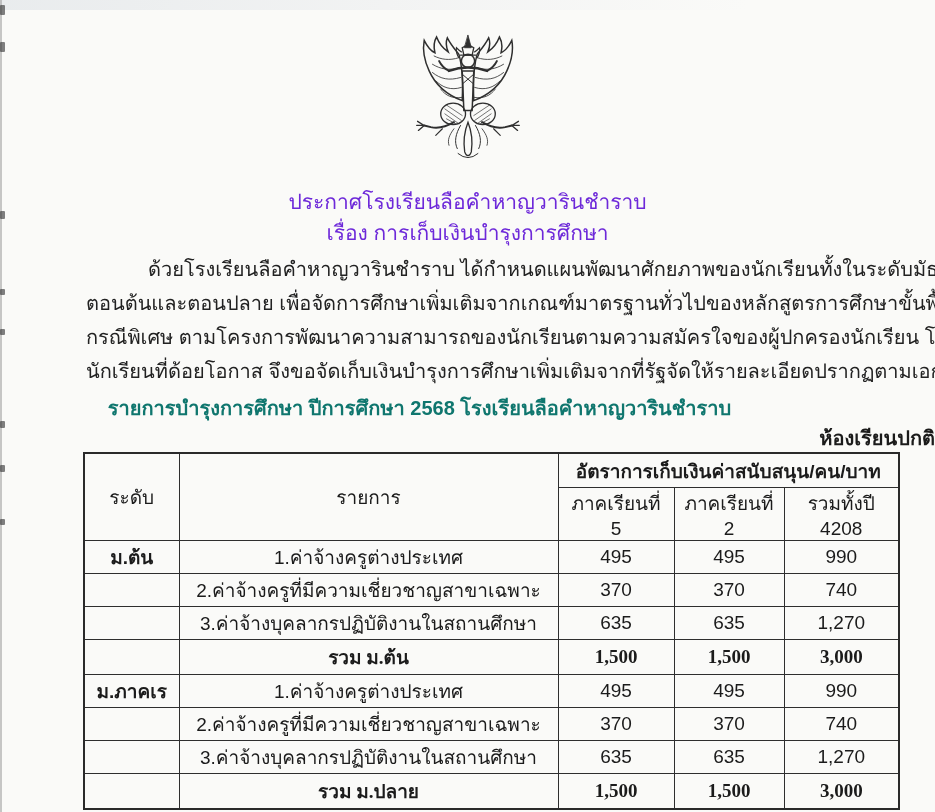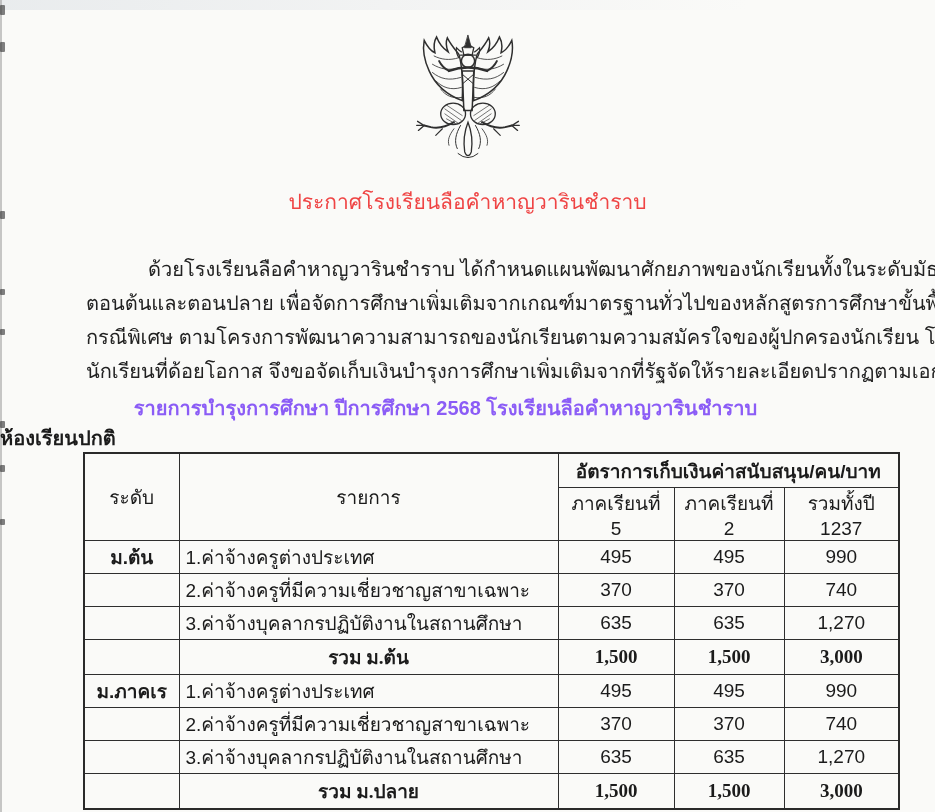--- a/index.html
+++ b/index.html
@@ -16,43 +16,43 @@
   .scan-left-line{position:absolute;top:0;left:0;width:2px;height:812px;background:#9a9a9a;opacity:.55;}
   .scan-mark{position:absolute;left:0;width:5px;background:#3c3c3c;opacity:.65;border-radius:1px;}
   .m1{top:5px;height:10px}.m2{top:42px;height:10px}.m3{top:211px;height:8px}
   .m4{top:289px;height:6px}.m5{top:329px;height:6px}.m6{top:421px;height:7px}
   .m7{top:465px;height:7px}.m8{top:519px;height:6px}
 
   .emblem-wrap{position:absolute;top:24px;left:0;width:935px;text-align:center;}
   .emblem-wrap svg{width:124px;height:150px;}
 
   .title-block{position:absolute;top:186px;left:0;width:935px;text-align:center;
-    font-size:21px;line-height:31px;color:#ef4444;}
+    font-size:21px;line-height:31px;color:#6d28d9;}
   .title-line{white-space:nowrap;}
 
   .para{position:absolute;top:252px;left:86px;width:778px;
     font-size:20px;line-height:34px;color:#222;}
   .para .line{white-space:nowrap;}
   .para .indent{padding-left:62px;}
 
   .tbl-title{position:absolute;top:392px;left:0;width:839px;text-align:center;
-    font-size:20px;font-weight:bold;white-space:nowrap;color:#8b5cf6;margin-left:26px;}
-  .tbl-subtitle{position:absolute;top:422px;left:0;width:935px;text-align:left;
+    font-size:20px;font-weight:bold;white-space:nowrap;color:#0f766e;}
+  .tbl-subtitle{position:absolute;top:422px;left:0;width:935px;text-align:right;
     font-size:20px;font-weight:bold;color:#1b1b1b;}
 
   table.fees{position:absolute;top:452px;left:83px;width:815px;
     border-collapse:collapse;table-layout:fixed;
     font-size:19px;color:#1b1b1b;}
   table.fees th,table.fees td{border:1.5px solid #2e2e2e;padding:0 6px;overflow:hidden;}
   table.fees{border:2px solid #2a2a2a;}
   th.h-group{height:33px;font-weight:bold;font-size:19px;}
   th.h-level,th.h-item{font-weight:normal;}
   th.h-sub{height:31px;font-weight:normal;}
   td.c-level{height:32px;text-align:center;font-weight:bold;margin-top:28px;}
-  td.c-item{text-align:left;padding-left:8px;white-space:nowrap;}
+  td.c-item{text-align:center;padding-left:8px;white-space:nowrap;}
   td.c-num{text-align:center;padding-right:16px;margin-left:11px;}
   tr.total-row td{font-weight:bold;height:34px;font-family:Liberation Serif, serif;}
   tr.total-row td.c-item{text-align:center;}
 </style>
 </head>
 <body>
 
 <div class="scan-top-band"></div>
 <div class="scan-left-line"></div>
 <div class="scan-mark m1"></div>
@@ -111,20 +111,21 @@
     <path d="M66,112 C60,122 58,132 62,140" stroke-width="1.2"></path>
     <path d="M84,112 C90,122 92,132 88,140" stroke-width="1.2"></path>
     <path d="M58,116 C52,124 50,130 52,136" stroke-width="1"></path>
     <path d="M92,116 C98,124 100,130 98,136" stroke-width="1"></path>
     <path d="M63,146 Q75,156 87,146" stroke-width="1.2"></path>
   </svg>
 </div>
 
 <div class="title-block">
   <div class="title-line">ประกาศโรงเรียนลือคำหาญวารินชำราบ</div>
+  <div class="title-line">เรื่อง การเก็บเงินบำรุงการศึกษา</div>
 </div>
 
 <div class="para">
   <div class="line indent">ด้วยโรงเรียนลือคำหาญวารินชำราบ  ได้กำหนดแผนพัฒนาศักยภาพของนักเรียนทั้งในระดับมัธยมศึกษา</div>
   <div class="line">ตอนต้นและตอนปลาย  เพื่อจัดการศึกษาเพิ่มเติมจากเกณฑ์มาตรฐานทั่วไปของหลักสูตรการศึกษาขั้นพื้นฐานเป็น</div>
   <div class="line">กรณีพิเศษ ตามโครงการพัฒนาความสามารถของนักเรียนตามความสมัครใจของผู้ปกครองนักเรียน โดยไม่กระทบสิทธิ์</div>
   <div class="line">นักเรียนที่ด้อยโอกาส จึงขอจัดเก็บเงินบำรุงการศึกษาเพิ่มเติมจากที่รัฐจัดให้รายละเอียดปรากฏตามเอกสารที่แนบ</div>
 </div>
 
 <div class="tbl-title">รายการบำรุงการศึกษา  ปีการศึกษา  2568  โรงเรียนลือคำหาญวารินชำราบ</div>
@@ -140,21 +141,21 @@
   </colgroup>
   <thead>
     <tr>
       <th class="h-level" rowspan="2">ระดับ</th>
       <th class="h-item" rowspan="2">รายการ</th>
       <th class="h-group" colspan="3">อัตราการเก็บเงินค่าสนับสนุน/คน/บาท</th>
     </tr>
     <tr>
       <th class="h-sub">ภาคเรียนที่ 5</th>
       <th class="h-sub">ภาคเรียนที่ 2</th>
-      <th class="h-sub">รวมทั้งปี 1237</th>
+      <th class="h-sub">รวมทั้งปี 4208</th>
     </tr>
   </thead>
   <tbody>
     <tr>
       <td class="c-level">ม.ต้น</td>
       <td class="c-item">1.ค่าจ้างครูต่างประเทศ</td>
       <td class="c-num">495</td>
       <td class="c-num">495</td>
       <td class="c-num">990</td>
     </tr>

